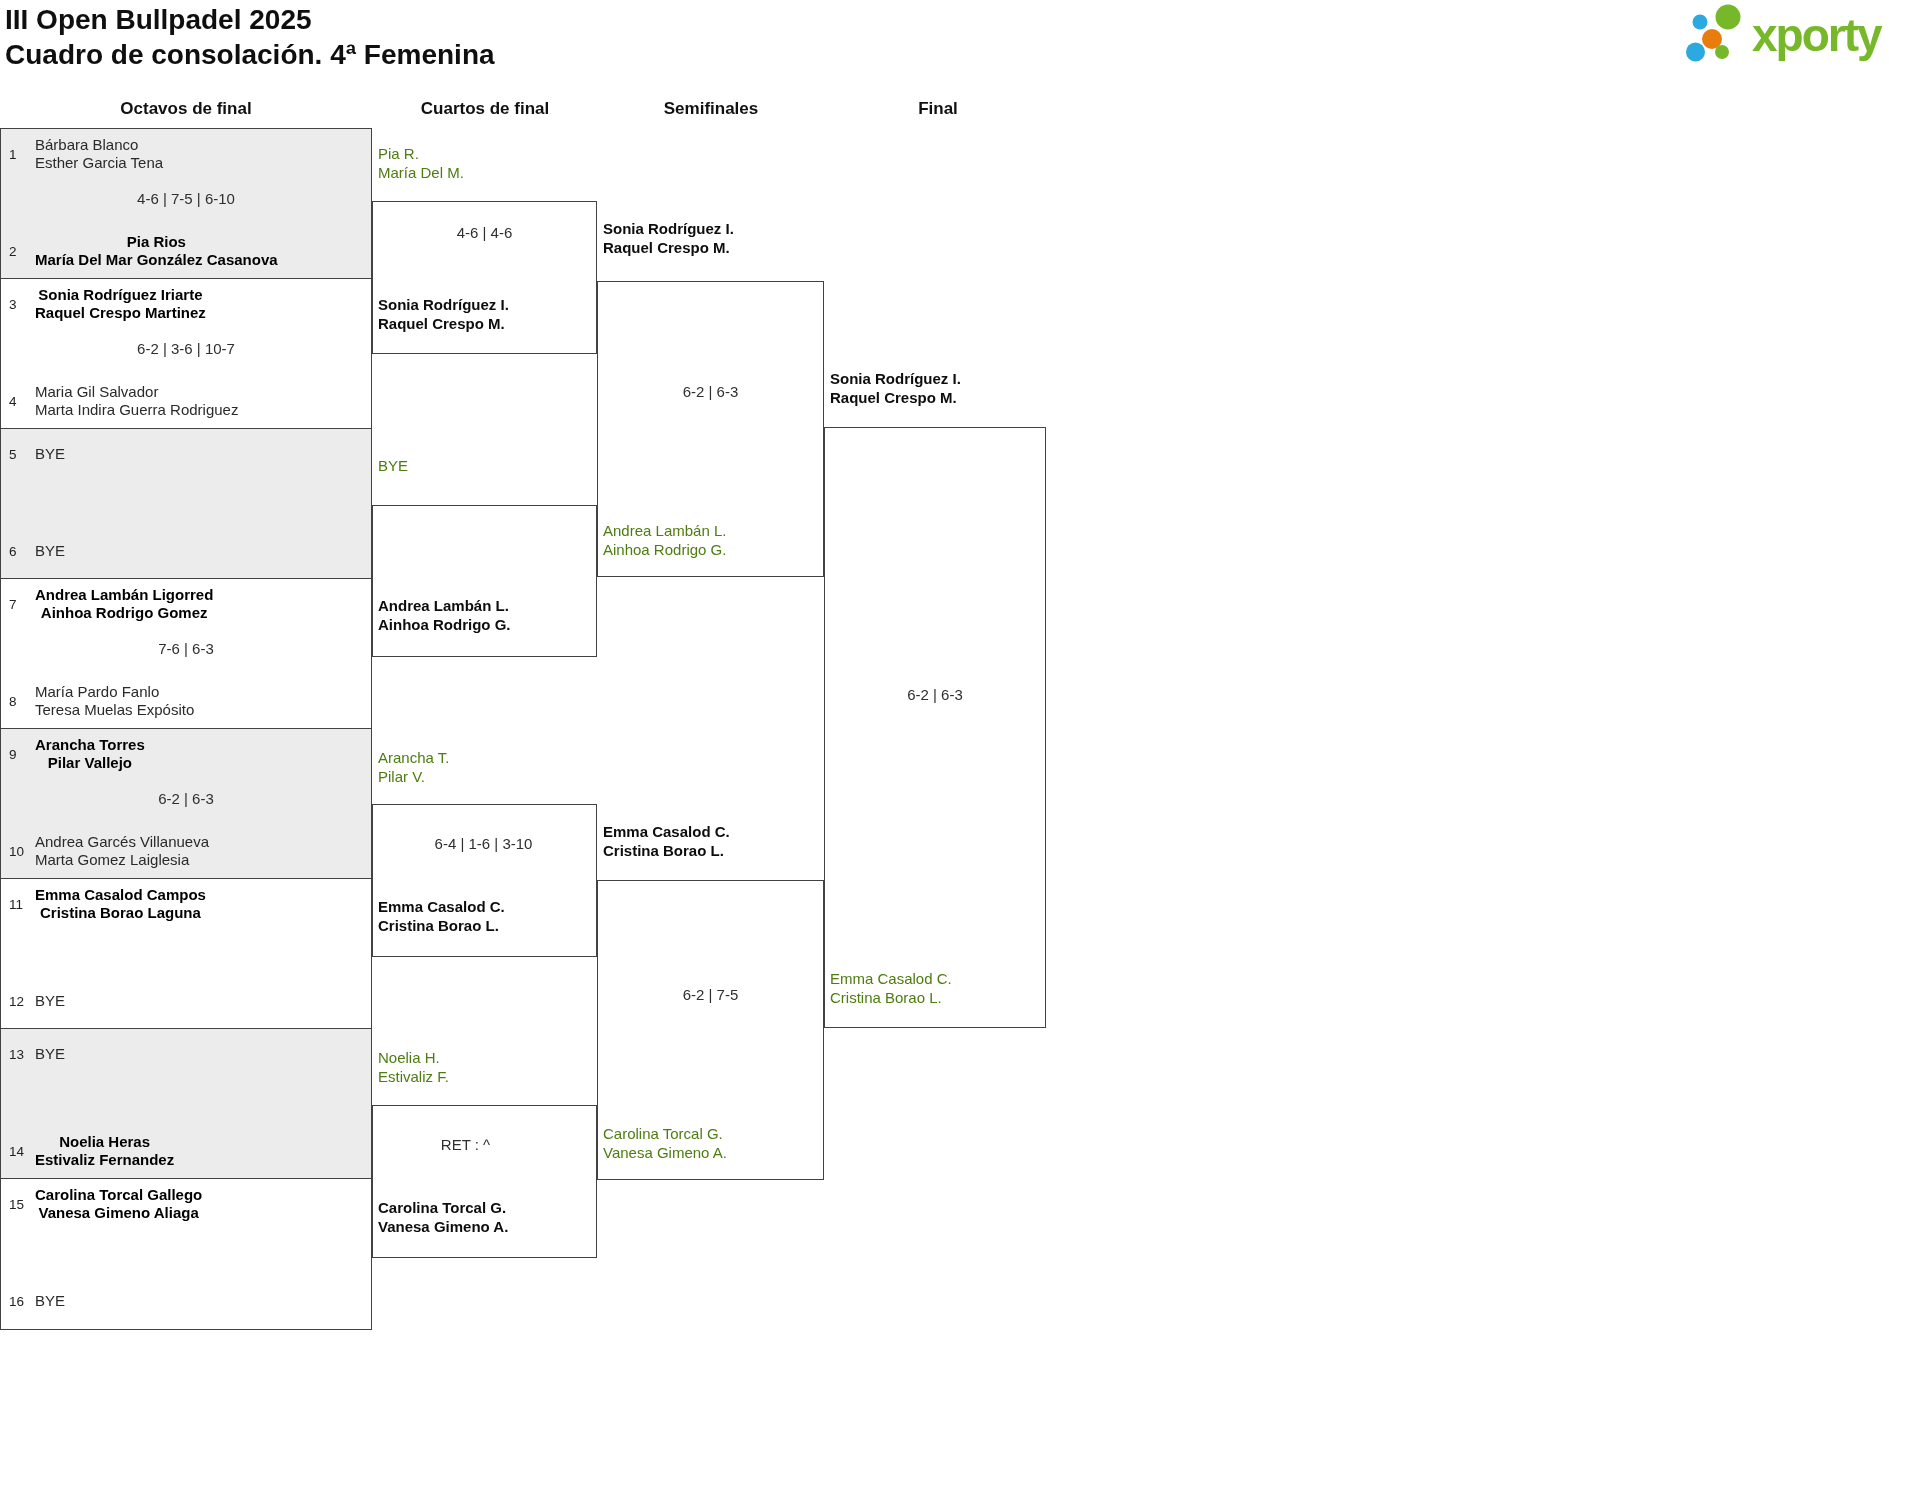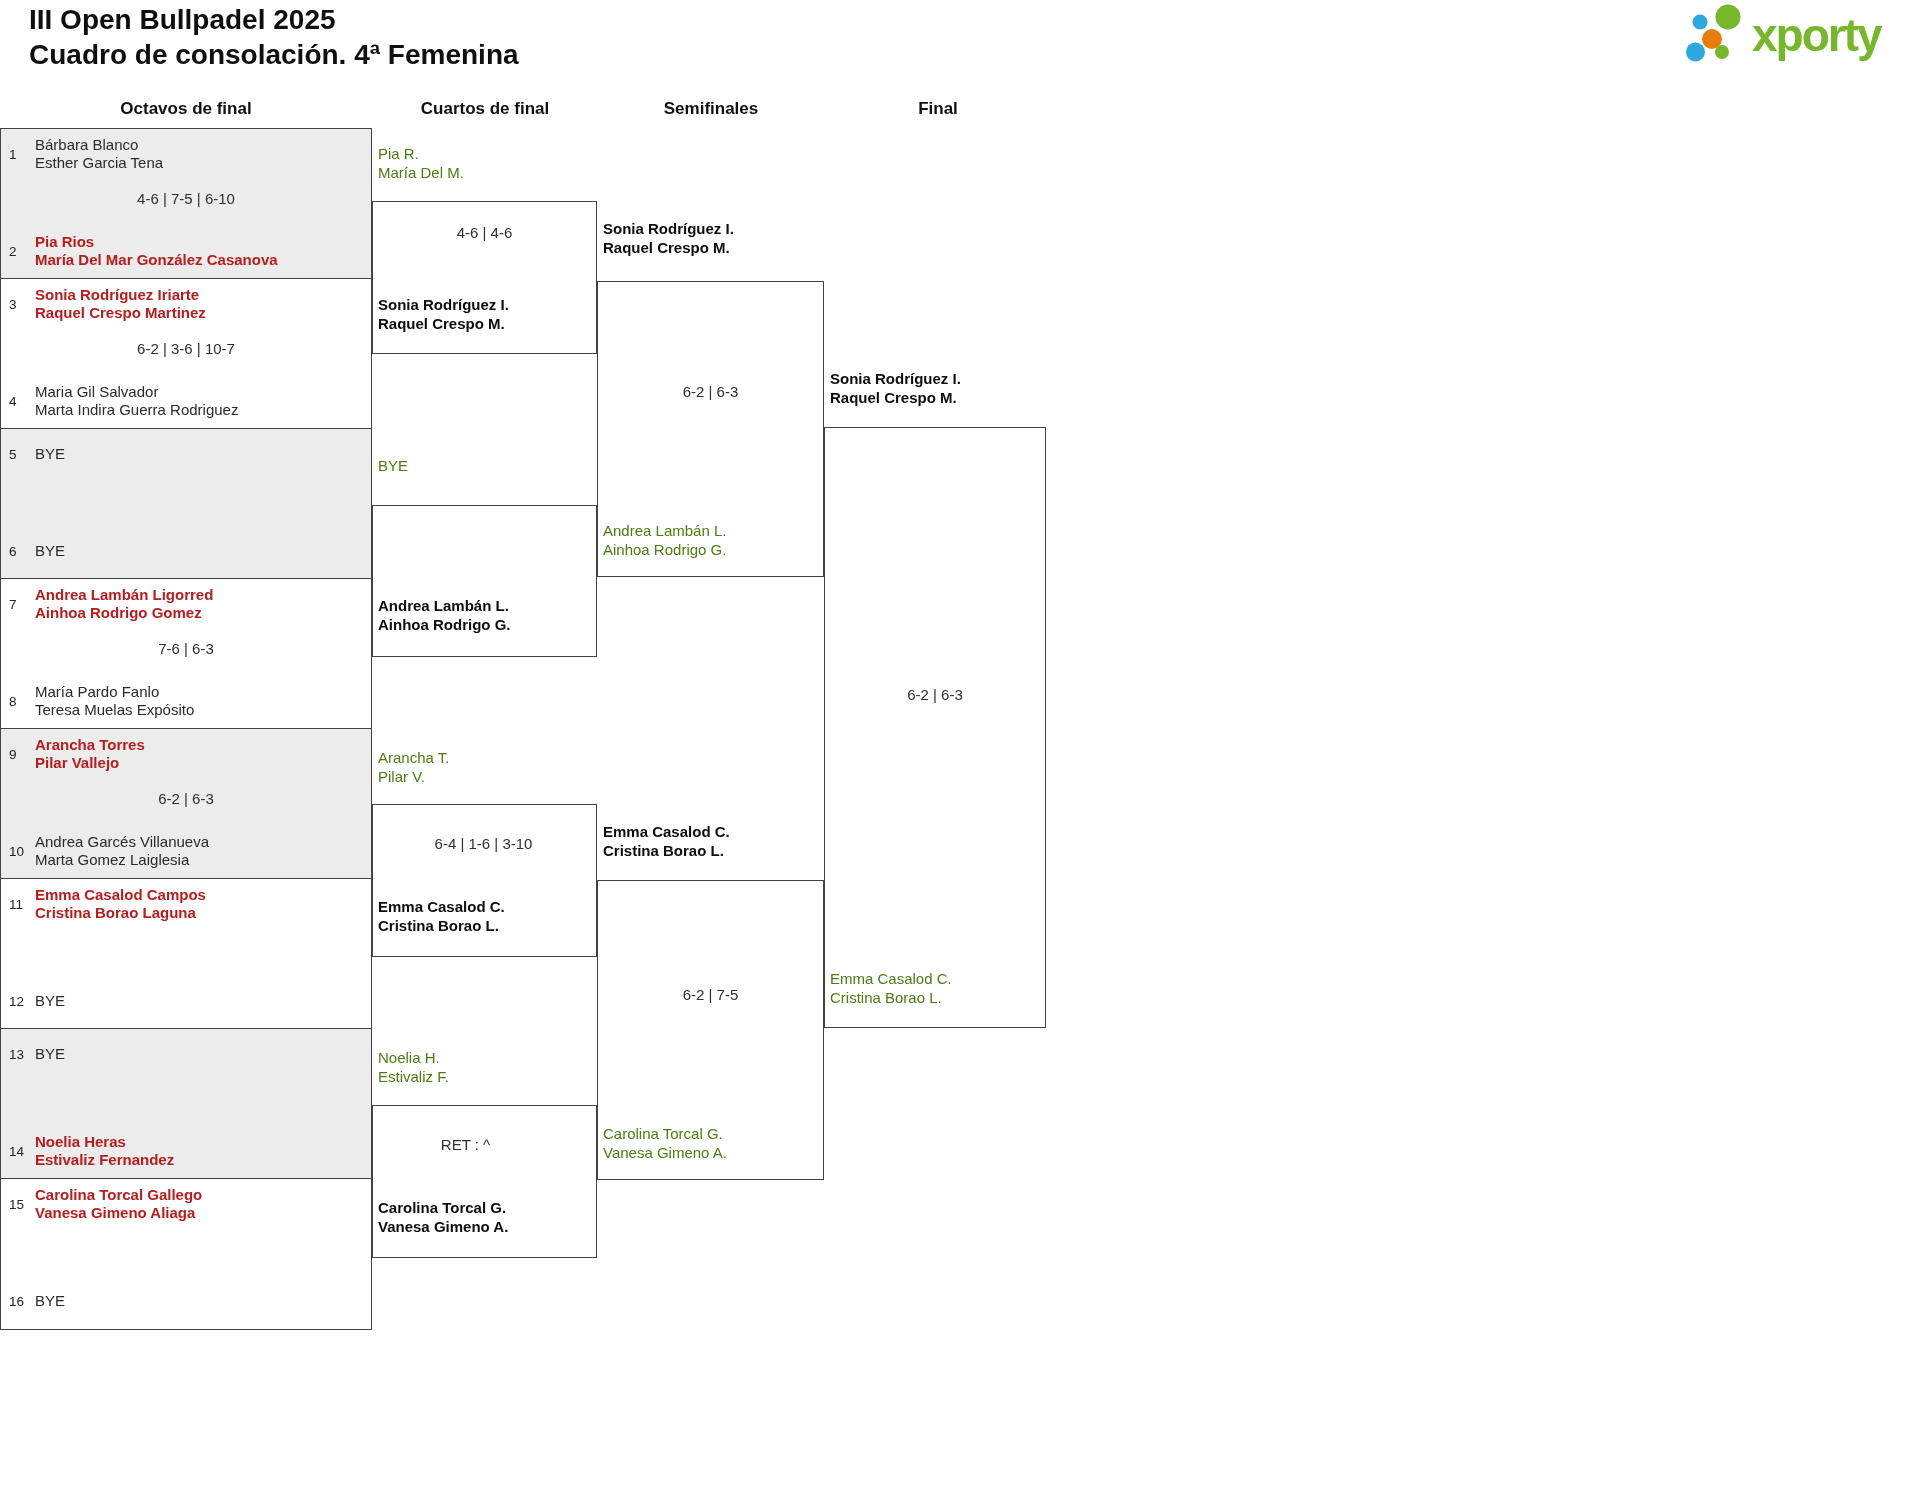--- a/index.html
+++ b/index.html
@@ -2,36 +2,36 @@
 <html><head>
 <meta charset="utf-8">
 <style>
   html,body{margin:0;padding:0;background:#ffffff;}
   #canvas{
     position:relative;width:1920px;height:1492px;background:#ffffff;overflow:hidden;
     font-family:"Liberation Sans","DejaVu Sans",sans-serif;color:#212121;
   }
   .abs{position:absolute;}
   
-  .page-title{left:5px;top:2px;font-size:28px;line-height:35px;font-weight:600;color:#0f0f0f;letter-spacing:0px;margin-left:24px;}
+  .page-title{left:5px;top:2px;font-size:28px;line-height:35px;font-weight:600;color:#0f0f0f;letter-spacing:0px;}
   
   .logo{left:1686px;top:3px;height:64px;display:flex;align-items:center;gap:6px;}
   .logo-text{font-size:46px;font-weight:700;color:#76b82a;letter-spacing:-2px;line-height:60px;}
   
   .round-header{top:99px;font-size:17px;font-weight:600;text-align:center;color:#111;}
   
   .mbox{border:1px solid #424242;box-sizing:border-box;background:#fff;}
   .mbox.shaded{background:#ececec;}
   
   .slot{position:absolute;left:0;right:6px;height:40px;display:flex;align-items:center;}
   .slot.top{top:5px;}
   .slot.bottom{top:102px;}
   .seed{flex:0 0 26px;padding-left:8px;font-size:13.5px;color:#222;}
   .names{font-size:15px;line-height:18.5px;color:#2a2a2a;}
-  .winner .names,.names.winner{font-weight:700;color:#b91c1c;}
+  .winner .names,.names.winner{font-weight:700;color:#000000;text-align:center;}
   .score{position:absolute;left:0;width:100%;text-align:center;font-size:15px;color:#2f2f2f;}
   .r16-score{top:61px;}
   
   .entrant{font-size:15px;line-height:18.5px;color:#4d7c0f;}
   .entrant.winner{font-weight:700;color:#0d0d0d;}
   .cscore{text-align:center;font-size:15px;color:#2f2f2f;}
 </style>
 </head>
 <body>
 

